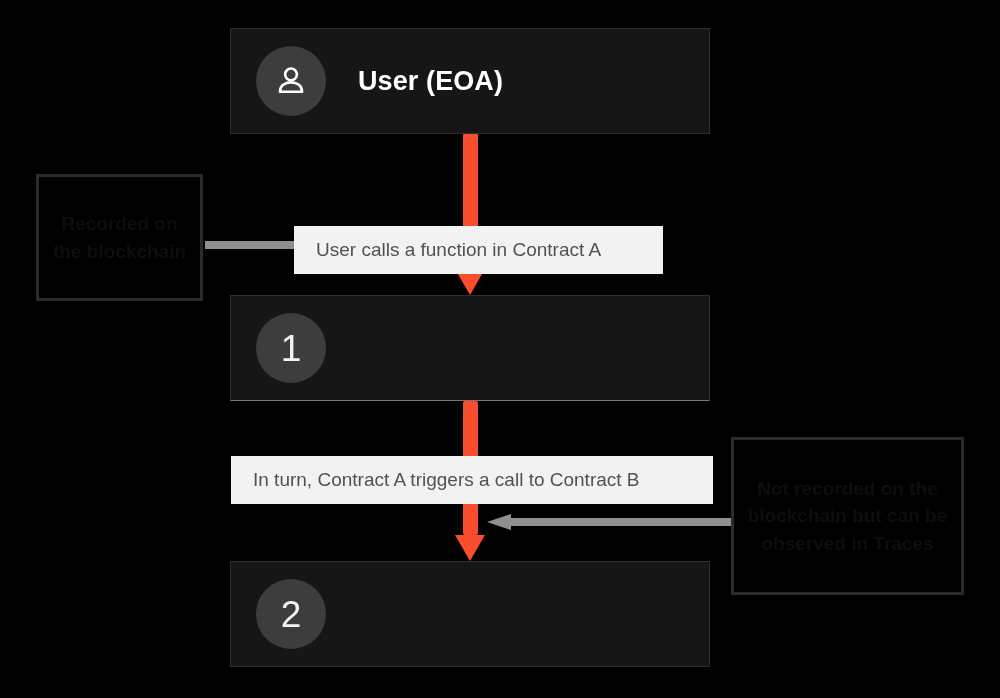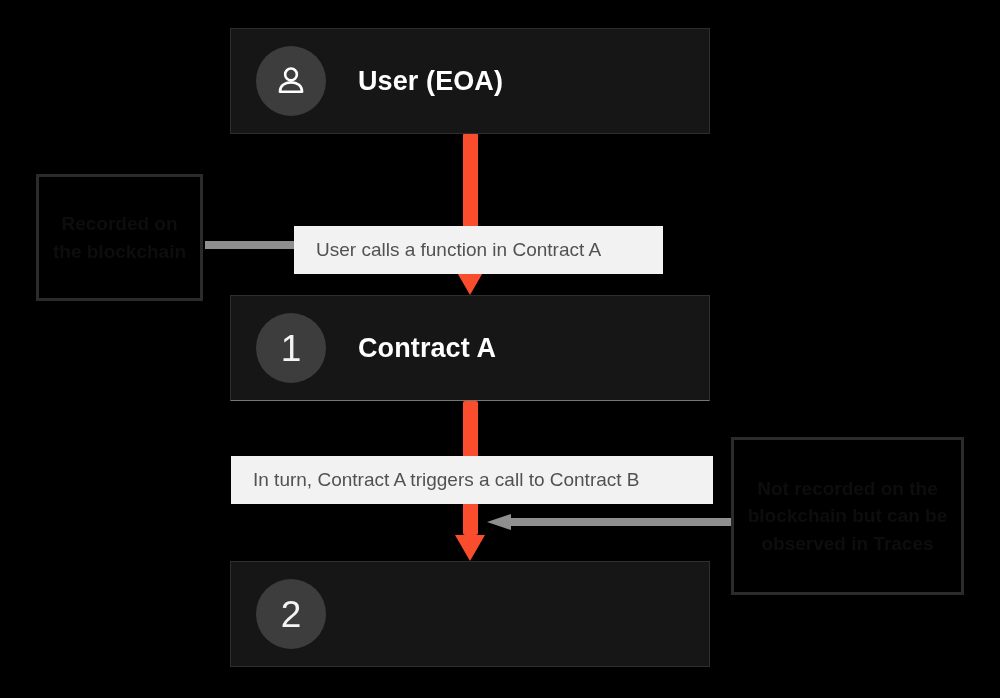--- a/index.html
+++ b/index.html
@@ -181,21 +181,20 @@
       <svg width="36" height="36" viewBox="0 0 24 24" aria-hidden="true">
         <circle cx="12" cy="7.6" r="3.9" fill="none" stroke="#ffffff" stroke-width="1.7"></circle>
         <path d="M4.6 19.2c0-4.1 3.3-6.3 7.4-6.3s7.4 2.2 7.4 6.3z" fill="none" stroke="#ffffff" stroke-width="1.7" stroke-linejoin="round"></path>
       </svg>
     </div>
     <div class="node-label">User (EOA)</div>
   </div>
 
   <div class="node with-rule" id="node-ca">
     <div class="node-badge">1</div>
-    <div class="node-label">Contract A</div>
   </div>
 
   <div class="node" id="node-cb">
     <div class="node-badge">2</div>
   </div>
 
   <div class="caption" id="caption-1">User calls a function in Contract A</div>
   <div class="caption" id="caption-2">In turn, Contract A triggers a call to Contract B</div>
 
   <div class="gray-arrow" id="gray-right">

